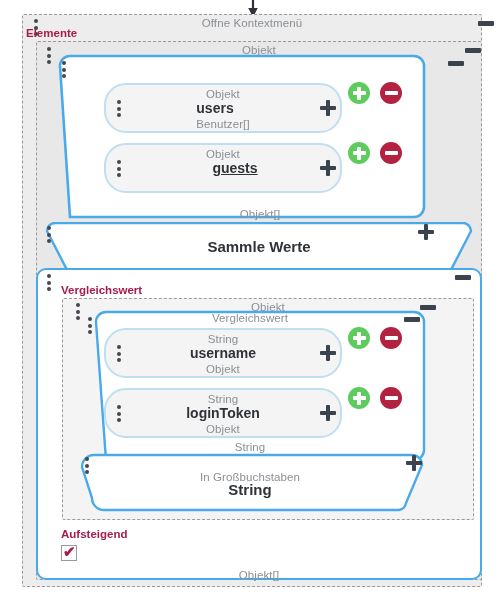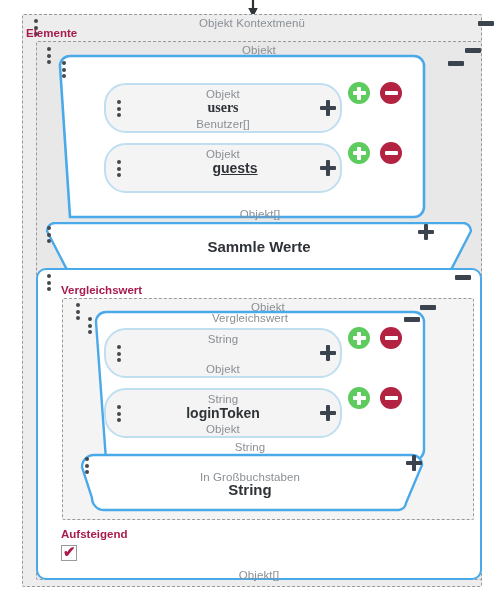--- a/index.html
+++ b/index.html
@@ -181,21 +181,21 @@
     </svg>
   </div>
 
   <div class="slot" style="left:22px; top:14px; width:460px; height:573px;"></div>
 
   <div class="handle" style="left:34px; top:19px;">
     <i></i>
       <i></i>
       <i></i>
   </div>
-  <div class="type-label" style="left:22px; width:460px; top:16px;">Objekt Kontextmenü</div>
+  <div class="type-label" style="left:22px; width:460px; top:16px;">Offne Kontextmenü</div>
   <div class="minus-bar" style="left:478px; top:21px;"></div>
 
   <div class="port-label" style="left:26px; top:27px;">Elemente</div>
 
   <div class="slot inner-light" style="left:36px; top:41px; width:446px; height:539px;"></div>
 
   <div class="handle" style="left:47px; top:47px;">
     <i></i>
       <i></i>
       <i></i>
@@ -215,21 +215,21 @@
   </div>
   <div class="minus-bar" style="left:448px; top:61px;"></div>
 
   <div class="pill" style="left:104px; top:83px; width:238px; height:50px;"></div>
   <div class="handle" style="left:117px; top:100px;">
     <i></i>
       <i></i>
       <i></i>
   </div>
   <div class="type-label" style="left:104px; width:238px; top:87px;">Objekt</div>
-  <div class="name-label" style="left:104px; width:238px; top:100px;font-family:Liberation Serif, serif;">users</div>
+  <div class="name-label" style="left:96px; width:238px; top:100px;">users</div>
   <div class="type-label" style="left:104px; width:238px; top:117px;">Benutzer[]</div>
   <div class="plus-glyph" style="left:320px; top:100px;"></div>
   <div class="rbtn add" style="left:348px; top:82px;">
     <i class="h"></i>
       <i class="v"></i>
   </div>
   <div class="rbtn del" style="left:380px; top:82px;">
     <i class="h"></i>
   </div>
 
@@ -297,20 +297,21 @@
   <div class="type-label" style="left:74px; width:352px; top:311px;">Vergleichswert</div>
   <div class="minus-bar" style="left:404px; top:317px;"></div>
 
   <div class="pill" style="left:104px; top:328px; width:238px; height:50px;"></div>
   <div class="handle" style="left:117px; top:345px;">
     <i></i>
       <i></i>
       <i></i>
   </div>
   <div class="type-label" style="left:104px; width:238px; top:332px;">String</div>
+  <div class="name-label" style="left:104px; width:238px; top:345px;">username</div>
   <div class="type-label" style="left:104px; width:238px; top:362px;">Objekt</div>
   <div class="plus-glyph" style="left:320px; top:345px;"></div>
   <div class="rbtn add" style="left:348px; top:327px;">
     <i class="h"></i>
       <i class="v"></i>
   </div>
   <div class="rbtn del" style="left:380px; top:327px;">
     <i class="h"></i>
   </div>
 

